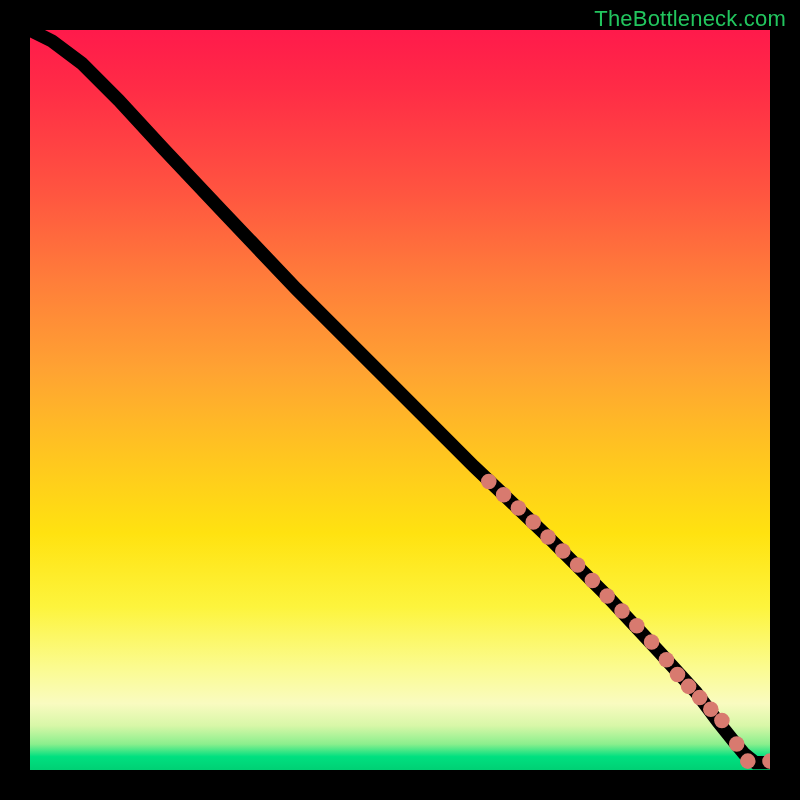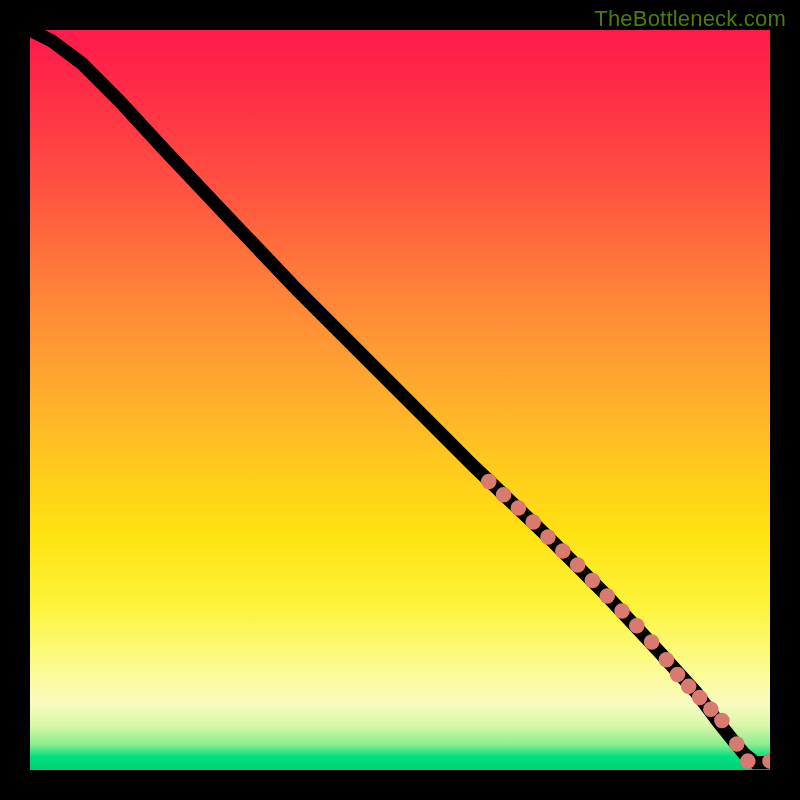--- a/index.html
+++ b/index.html
@@ -14,21 +14,21 @@
   .frame {
     width: 800px;
     height: 800px;
     position: relative;
     background: #000;
   }
   .watermark {
     position: absolute;
     top: 6px;
     right: 14px;
-    color: #4d7c0f;
+    color: #22c55e;
     font-size: 22px;
     font-weight: 400;
     letter-spacing: 0.2px;
   }
   .plot {
     position: absolute;
     left: 30px;
     top: 30px;
     width: 740px;
     height: 740px;

